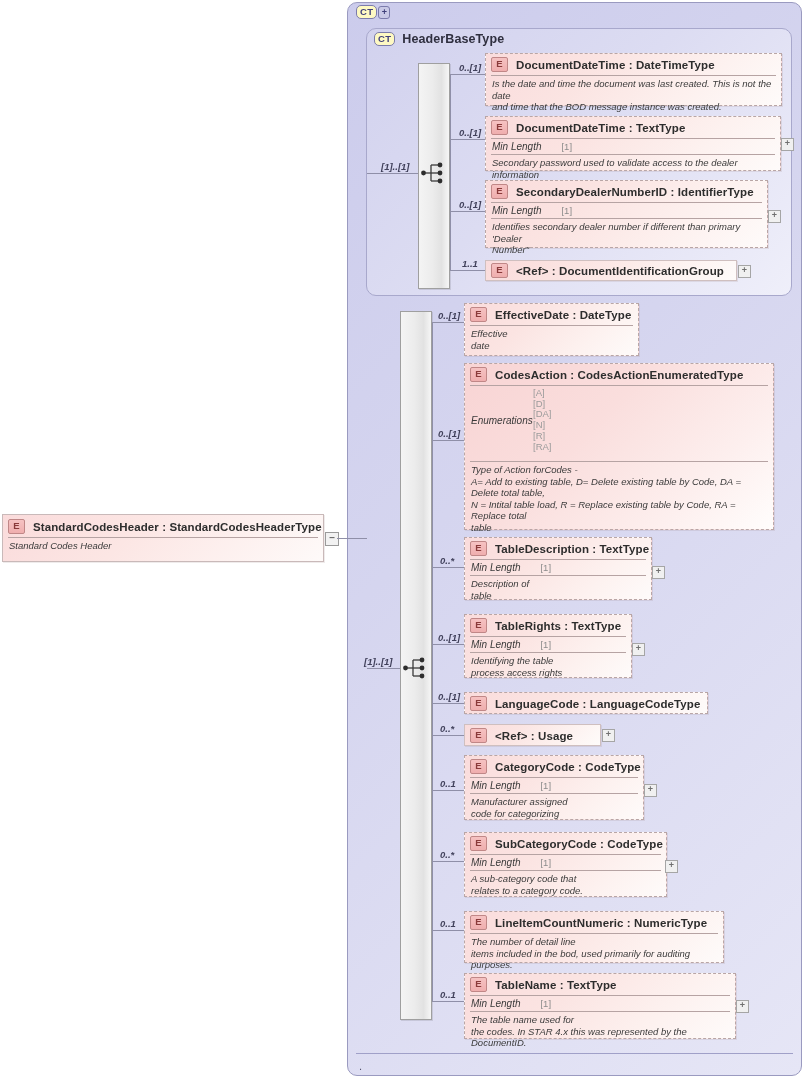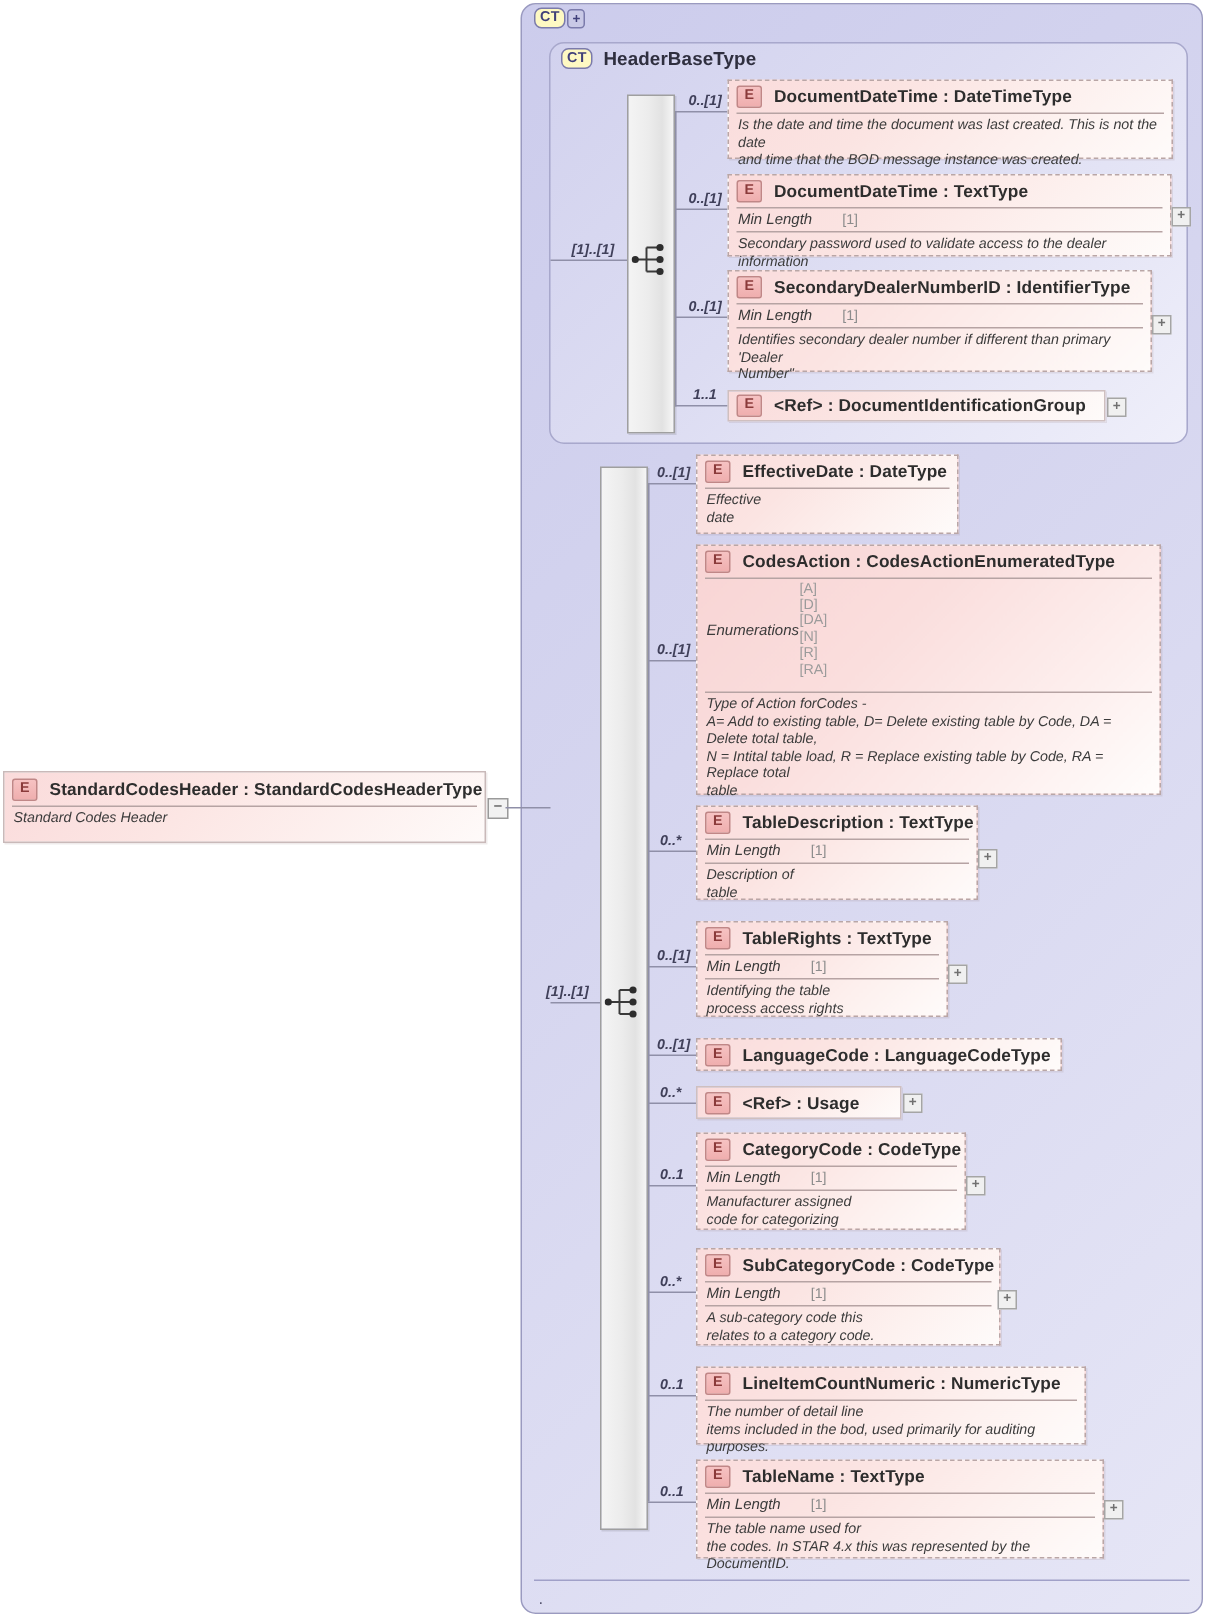--- a/index.html
+++ b/index.html
@@ -346,21 +346,21 @@
   <div class="ebox-hdr">
     <span class="e-chip">E</span>
     <span class="e-name">SubCategoryCode : CodeType</span>
   </div>
   <div class="sep"></div>
   <div class="facet">
     <span>Min Length</span>
     <span class="fv">[1]</span>
   </div>
   <div class="sep"></div>
-  <div class="doc">A sub-category code this
+  <div class="doc">A sub-category code that
 relates to a category code.</div>
 </div>
 <div class="plusbtn" style="left:665px;top:860px;">+</div>
 
 <div class="abs hline" style="left:432px;top:930px;width:32px;"></div>
 <div class="card" style="left:440px;top:918px;">0..1</div>
 <div class="abs ebox dashed" style="left:464px;top:911px;width:260px;height:52px;">
   <div class="ebox-hdr">
     <span class="e-chip">E</span>
     <span class="e-name">LineItemCountNumeric : NumericType</span>

